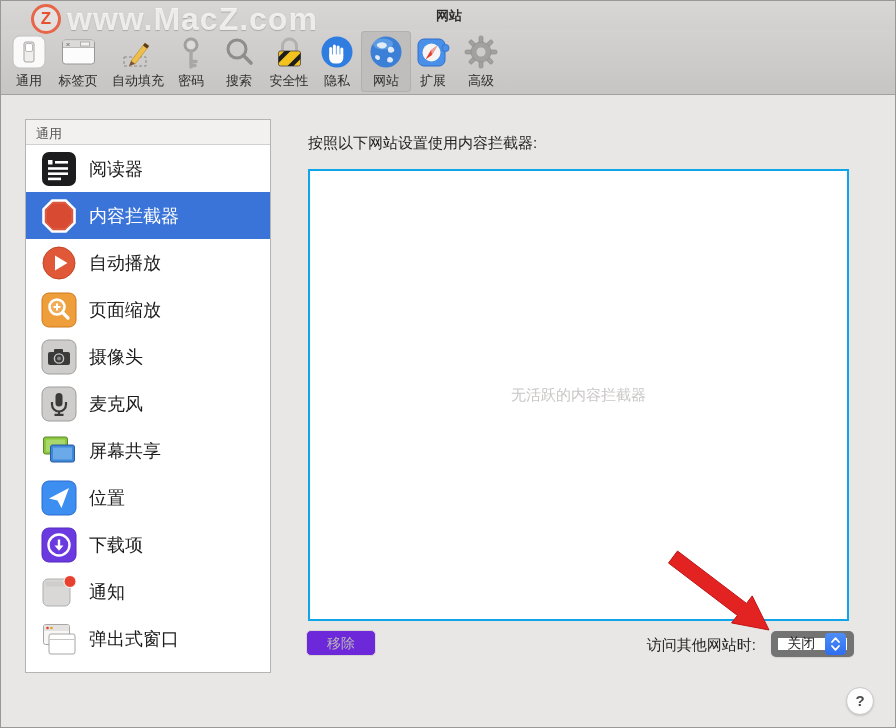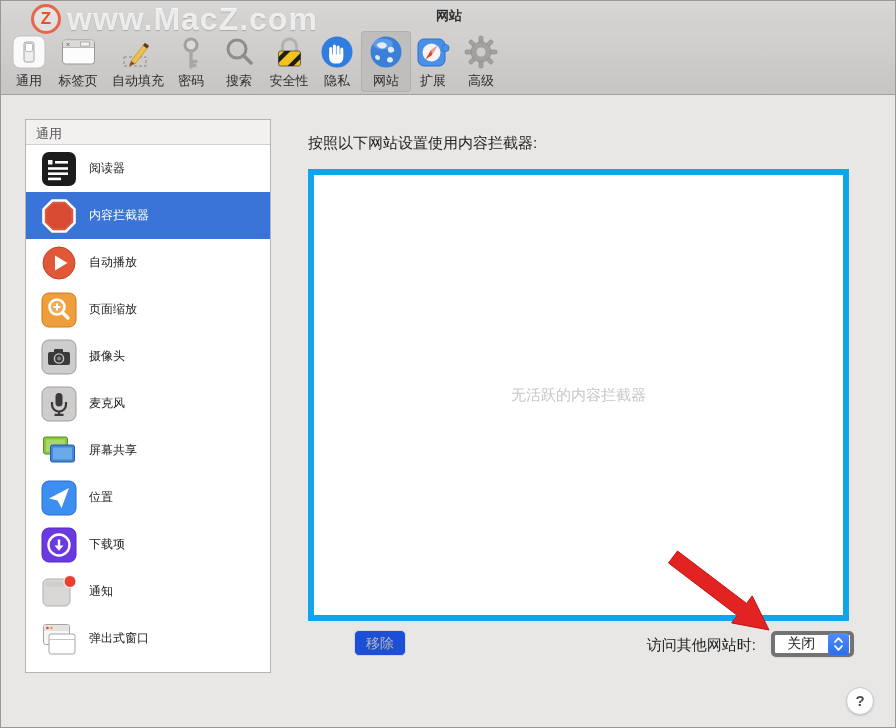--- a/index.html
+++ b/index.html
@@ -48,48 +48,48 @@
   .sidebar {
     position:absolute; left:24px; top:118px; width:246px; height:554px;
     background:#ffffff; border:1px solid #b6b4b3;
   }
   .sb-header {
     height:25px; background:#f2f1f0; border-bottom:1px solid #d2d0cf;
     font-size:13px; color:#565656; padding:5px 0 0 10px;
   }
   .sb-row {
     height:47px; display:flex; align-items:center; padding-left:15px;
-    font-size:12px; color:#1b1b1b; background:#fff;
+    font-size:18px; color:#1b1b1b; background:#fff;
   }
   .sb-row.selected { background:#3b74d8; color:#ffffff; font-weight:400; }
   .sb-icon { width:36px; height:36px; margin-right:12px; flex:0 0 36px; }
   .main-heading {
     position:absolute; left:307px; top:133px;
     font-size:15px; color:#1f1f1f;
   }
   .listbox {
     position:absolute; left:307px; top:168px; width:541px; height:452px;
-    background:#ffffff; border:6px solid #0ea5e9;
+    background:#ffffff; border:2px solid #0ea5e9;
   }
   .empty-msg {
     position:absolute; left:0; right:0; top:50%; transform:translateY(-50%);
     text-align:center; font-size:15px; color:#c9c7c6;
   }
   .remove-btn {
-    position:absolute; left:305px; top:629px; width:52px; height:26px;
-    background:#1d4ed8; border:1px solid #d7d5d4; border-radius:5px;
-    font-size:14px; color:#bbb9b8; text-align:center; line-height:24px;margin-left:48px;
+    position:absolute; left:305px; top:629px; width:70px; height:26px;
+    background:#6d28d9; border:1px solid #d7d5d4; border-radius:5px;
+    font-size:14px; color:#bbb9b8; text-align:center; line-height:24px;
   }
   .other-label {
     position:absolute; right:139px; top:635px;
     font-size:15px; color:#1f1f1f; white-space:nowrap;
   }
   .popup {
     position:absolute; left:770px; top:630px; width:83px; height:26px;
-    background:#ffffff; border:4px solid #737373; border-radius:5px;
+    background:#ffffff; border:7px solid #737373; border-radius:5px;
     box-shadow:0 1px 1px rgba(0,0,0,.08);
     display:flex; align-items:center;
   }
   .popup-value { flex:1; text-align:center; font-size:14px; color:#1f1f1f; }
   .popup-stepper {
     width:21px; height:22px; margin-right:1.5px; border-radius:4px;
     background:linear-gradient(#4d8ef8,#2e6ef0);
     display:flex; flex-direction:column; align-items:center; justify-content:center; gap:1px;
   }
   .popup-stepper svg { display:block; }

